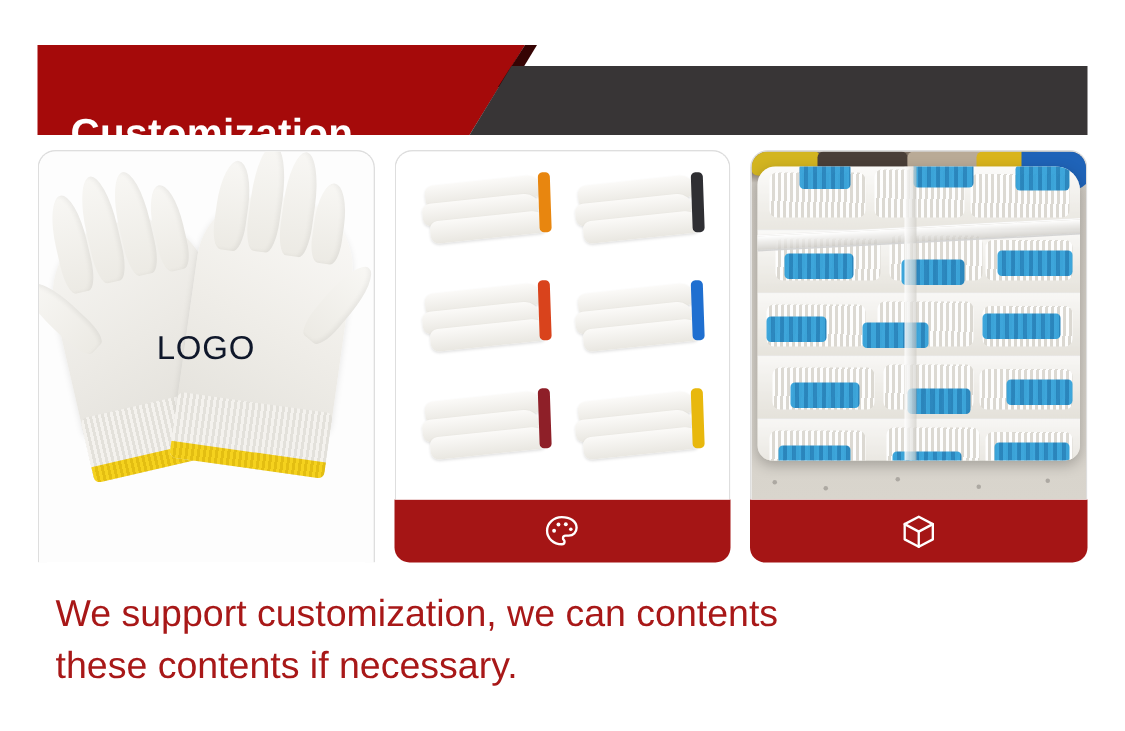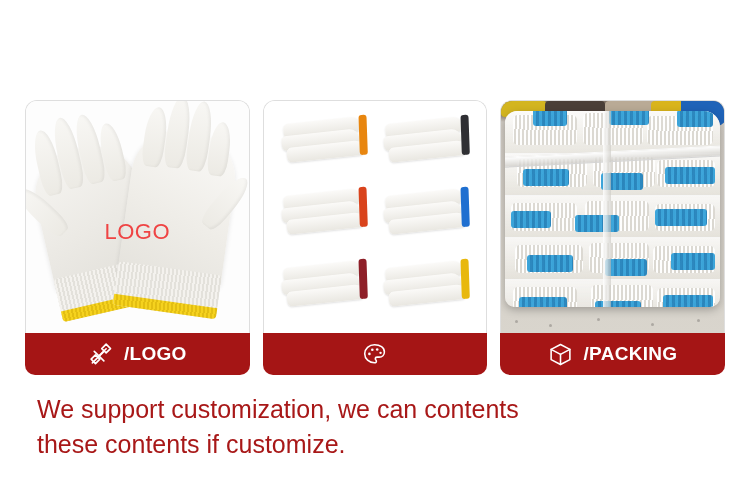--- a/index.html
+++ b/index.html
@@ -165,21 +165,21 @@
         #f5d21e 0px, #f5d21e 2px,
         #e3be12 2px, #e3be12 4px);
     border-radius: 0 0 4px 4px;
   }
   .logo-text {
     position: absolute;
     left: 50%;
     top: 118px;
     transform: translateX(-50%);
     font-size: 22px;
-    color: #ef4444;
+    color: #0f172a;
     letter-spacing: 0.5px;
     white-space: nowrap;
     z-index: 5;
     font-family: "Liberation Sans", sans-serif;
   }
 
   
   .img2 {
     position: absolute;
     inset: 0;
@@ -308,20 +308,28 @@
     line-height: 35px;
     font-family: "Liberation Sans", sans-serif;
   }
   .footer div { white-space: nowrap; }
 </style>
 </head>
 <body>
 
 <div class="page">
 
+  <div class="banner">
+    <svg viewBox="0 0 750 60" preserveAspectRatio="none">
+      <polygon points="25,0 350,0 313,60 25,60" fill="#a50a0a"></polygon>
+      <polygon points="350,0 358,0 341,28 332,28" fill="#360404"></polygon>
+      <polygon points="341,14 725,14 725,60 313,60" fill="#383536"></polygon>
+    </svg>
+    <div class="banner-title">Customization</div>
+  </div>
 
   <div class="cards">
 
     <div class="card">
       <div class="card-media">
         <div class="img1">
 
           <div class="glove g-left">
             <div class="finger" style="left:-6px;  top:22px; width:20px; height:62px; transform:rotate(-34deg);"></div>
             <div class="finger" style="left:10px;  top:-26px; width:21px; height:66px;"></div>
@@ -339,32 +347,20 @@
             <div class="finger" style="left:30px; top:-34px; width:21px; height:72px;"></div>
             <div class="finger" style="left:52px; top:-32px; width:21px; height:70px;"></div>
             <div class="finger" style="left:74px; top:-14px; width:20px; height:54px;"></div>
             <div class="cuff">
               <div class="cuff-band"></div>
             </div>
           </div>
 
           <div class="logo-text">LOGO</div>
         </div>
-      </div>
-      <div class="card-label">
-        <span class="label-icon">
-          <svg viewBox="0 0 24 24" fill="none" stroke="#ffffff" stroke-width="1.6" stroke-linecap="round" stroke-linejoin="round">
-            <path d="M4.2 20.1 L14.6 9.7"></path>
-            <path d="M3.0 16.5 L7.2 12.3 L11.4 16.5 L7.2 20.7 Z"></path>
-            <path d="M13.2 6.3 L17.4 2.1 L21.6 6.3 L17.4 10.5 Z"></path>
-            <path d="M9.4 14.5 L17.4 6.5"></path>
-            <path d="M6.0 9.0 L15.2 18.2"></path>
-          </svg>
-        </span>
-        <span class="label-text">/LOGO</span>
       </div>
     </div>
 
     <div class="card">
       <div class="card-media">
         <div class="img2">
 
           <div class="cell">
             <div class="stack">
               <div class="pad"></div>
@@ -495,24 +491,23 @@
         </div>
       </div>
       <div class="card-label">
         <span class="label-icon">
           <svg viewBox="0 0 24 24" fill="none" stroke="#ffffff" stroke-width="1.5" stroke-linecap="round" stroke-linejoin="round">
             <path d="M12 2.4 L21 7.1 L21 16.9 L12 21.6 L3 16.9 L3 7.1 Z"></path>
             <path d="M3 7.1 L12 11.9 L21 7.1"></path>
             <path d="M12 11.9 L12 21.6"></path>
           </svg>
         </span>
-        <span class="label-text">/PACKING</span>
       </div>
     </div>
 
   </div>
 
   <div class="footer">
     <div>We support customization, we can contents</div>
-    <div>these contents if customize.</div>
+    <div>these contents if necessary.</div>
   </div>
 
 </div>
 
 </body></html>

